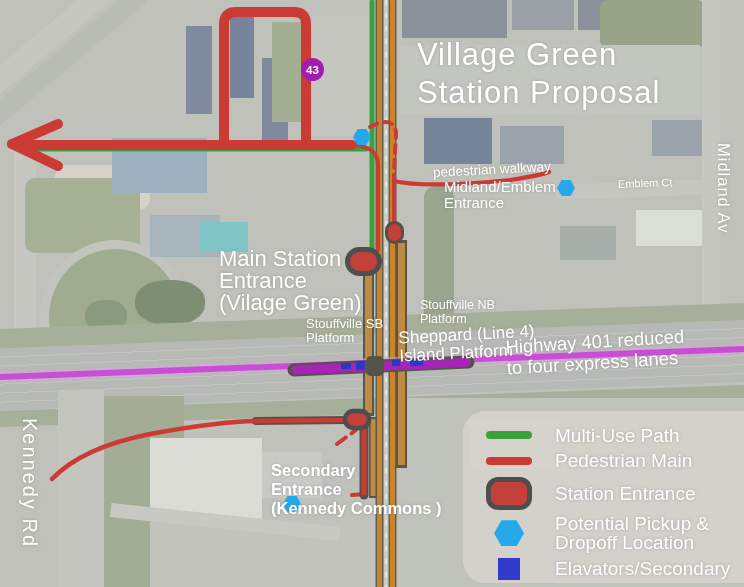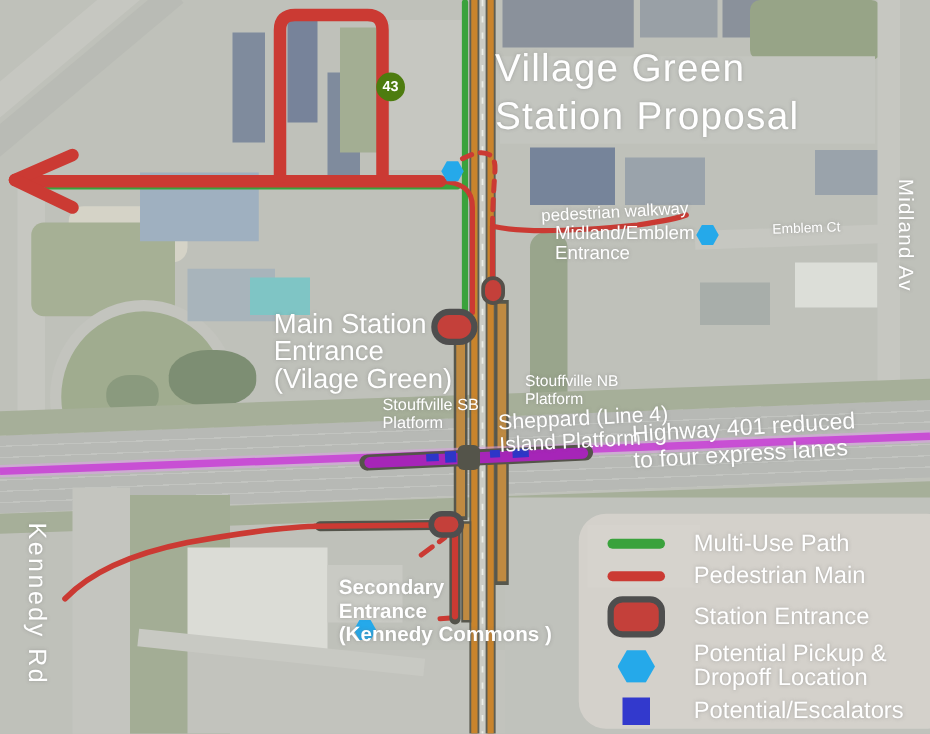--- a/index.html
+++ b/index.html
@@ -7,36 +7,36 @@
        font-family:"Liberation Sans","DejaVu Sans",sans-serif;background:#bfc1ba;}
   #stage{position:absolute;inset:0;width:744px;height:587px;overflow:hidden;}
   
   #basemap{position:absolute;inset:0;z-index:1;}
   .bb{position:absolute;}
   
   #overlay{position:absolute;left:0;top:0;z-index:2;}
   
   .lbl{position:absolute;z-index:3;color:#ffffff;white-space:pre-line;
        text-shadow:0 0 3px rgba(110,110,110,.45);line-height:1.08;}
-  .lbl-title{left:396px;top:36px;font-size:31px;line-height:38px;letter-spacing:1px;}
+  .lbl-title{left:417px;top:36px;font-size:31px;line-height:38px;letter-spacing:1px;}
   .lbl-pedwalk{left:433px;top:163px;font-size:13.5px;transform:rotate(-3deg);}
   .lbl-emblemct{left:618px;top:178px;font-size:11px;transform:rotate(-2deg);}
   .lbl-midland-emblem{left:401px;top:179px;font-size:15px;margin-left:43px;}
   .lbl-main-station{left:219px;top:248px;font-size:22px;line-height:22px;}
   .lbl-nb{left:420px;top:299px;font-size:12.5px;}
   .lbl-sb{left:306px;top:317px;font-size:13px;}
   .lbl-sheppard{left:399px;top:326px;font-size:17px;transform:rotate(-3deg);}
   .lbl-hwy{left:506px;top:331px;font-size:18.5px;transform:rotate(-3.5deg);line-height:1.15;}
   .lbl-kennedy{left:18px;top:418px;font-size:20px;writing-mode:vertical-rl;letter-spacing:2px;}
   .lbl-midland-av{left:714px;top:143px;font-size:16.5px;writing-mode:vertical-rl;letter-spacing:1px;}
   .lbl-secondary{left:271px;top:461px;font-size:16.5px;line-height:19px;font-weight:bold;}
   .lbl-redev{left:201px;top:524px;font-size:15px;line-height:17px;}
   
   #badge43{position:absolute;left:301px;top:58px;width:23px;height:23px;border-radius:50%;
-     background:#4d7c0f;z-index:3;color:#fff;font-size:11.5px;font-weight:bold;
+     background:#a21caf;z-index:3;color:#fff;font-size:11.5px;font-weight:bold;
      display:flex;align-items:center;justify-content:center;}
   
   #legend{position:absolute;left:463px;top:411px;width:300px;height:172px;z-index:4;
      background:rgba(213,210,204,.93);border-radius:22px;display:flex;flex-direction:column;
      padding:11px 0 0 0;box-sizing:border-box;}
   .leg-row{display:flex;align-items:center;}
   .leg-sym{width:92px;display:flex;align-items:center;justify-content:center;flex:0 0 92px;}
   .leg-label{color:#fff;font-size:19px;line-height:19px;white-space:pre-line;
      text-shadow:0 0 3px rgba(120,120,120,.5);}
   .sym-line{width:46px;height:8px;border-radius:4px;}
@@ -222,17 +222,17 @@
       <div class="leg-sym">
           <div class="sym-hex"></div>
         </div>
       <div class="leg-label">Potential Pickup &amp;
 Dropoff Location</div>
     </div>
     <div class="leg-row r5">
       <div class="leg-sym">
           <div class="sym-sq"></div>
         </div>
-      <div class="leg-label">Potential/Escalators</div>
+      <div class="leg-label">Elavators/Secondary</div>
     </div>
   </div>
 
 </div>
 
 </body></html>

